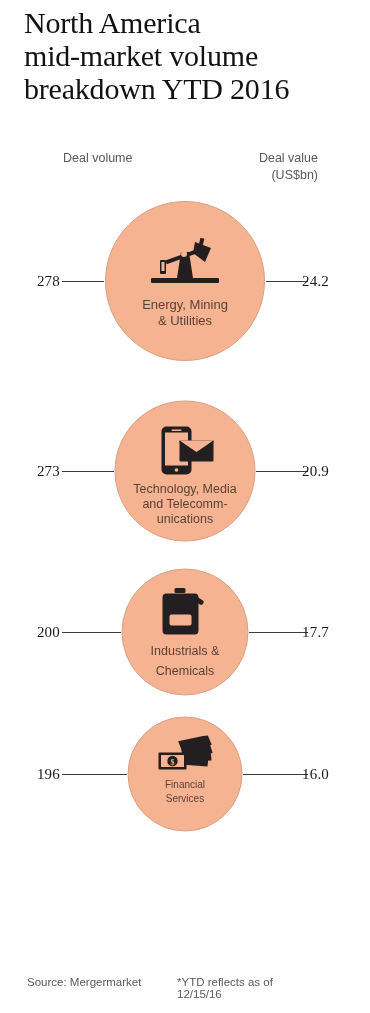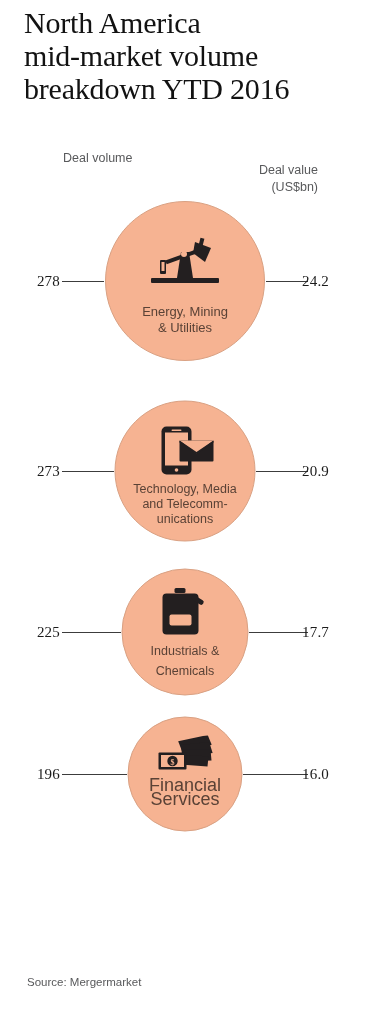--- a/index.html
+++ b/index.html
@@ -25,21 +25,21 @@
   .title div{white-space:nowrap;}
 
   
   .col-head{
     position:absolute;
     font-size:12.5px;
     color:#58595b;
     line-height:17px;
   }
   .col-head.left{left:27px; top:150px; text-align:left;margin-left:36px;}
-  .col-head.right{right:52px; top:150px; text-align:right;margin-top:12px;}
+  .col-head.right{right:52px; top:150px; text-align:right;}
 
   
   .row{position:absolute; left:0; width:370px;}
   .row .axis-line{
     position:absolute;
     height:1px;
     background:#3c3c3c;
     top:50%;
   }
   .line-left{left:62px;}
@@ -80,33 +80,33 @@
     color:#5a4236;
     font-size:12.5px;
     line-height:15px;
     white-space:pre-line;
     padding:0 4px;
   }
 
   
   #row0 .bubble{width:160px;height:160px;padding-top:34px;}
   #row0 .icon{height:52px;}
-  #row0 .blabel{margin-top:16px;font-size:13px;line-height:16px;}
+  #row0 .blabel{margin-top:9px;font-size:13px;line-height:16px;}
 
   #row1 .bubble{width:141px;height:141px;padding-top:24px;}
   #row1 .icon{height:50px;}
   #row1 .blabel{margin-top:6px;font-size:12.5px;line-height:15px;}
 
   #row2 .bubble{width:127px;height:127px;padding-top:18px;}
   #row2 .icon{height:48px;}
   #row2 .blabel{margin-top:5px;font-size:12.5px;line-height:20px;}
 
   #row3 .bubble{width:115px;height:115px;padding-top:18px;}
   #row3 .icon{height:38px;}
-  #row3 .blabel{margin-top:4px;font-size:18px;line-height:14.5px;}
+  #row3 .blabel{margin-top:4px;font-size:10px;line-height:14.5px;}
 
   #row4 .bubble{width:107px;height:107px;padding-top:16px;}
   #row4 .icon{height:22px;}
   #row4 .blabel{margin-top:4px;font-size:12px;line-height:14.5px;}
 
   
   .footer{
     position:absolute;
     left:0;top:976px;width:306px;height:20px;
     font-size:11.5px;
@@ -180,21 +180,21 @@
       </div>
       <div class="blabel">Technology, Media
 and Telecomm-
 unications</div>
     </div>
   </div>
 
   <div class="row" id="row2" style="top:568px;height:127px;">
     <div class="axis-line line-left" style="width:59px;"></div>
     <div class="axis-line line-right" style="width:59px;"></div>
-    <div class="num left">225</div>
+    <div class="num left">200</div>
     <div class="num right">17.7</div>
     <div class="bubble">
       <div class="icon">
         <svg width="50" height="48" viewBox="0 0 50 48" aria-hidden="true">
           <g fill="#231f20">
             <rect x="14" y="0.5" width="11" height="5" rx="1.5"></rect>
             <path d="M6 6 h28 a4 4 0 0 1 4 4 v33 a4 4 0 0 1 -4 4 h-28 a4 4 0 0 1 -4 -4 v-33 a4 4 0 0 1 4 -4 z"></path>
             <rect x="33" y="7" width="13" height="5" rx="2.2" transform="rotate(32 33 7)"></rect>
             <rect x="9" y="27" width="22" height="11" rx="2" fill="#f6b392"></rect>
           </g>
@@ -226,15 +226,16 @@
         </svg>
       </div>
       <div class="blabel">Financial
 Services</div>
     </div>
   </div>
 
 
   <div class="footer">
     <span class="src">Source: Mergermarket</span>
+    <span class="note">*YTD reflects as of 12/15/16</span>
   </div>
 
 </div>
 
 </body></html>

